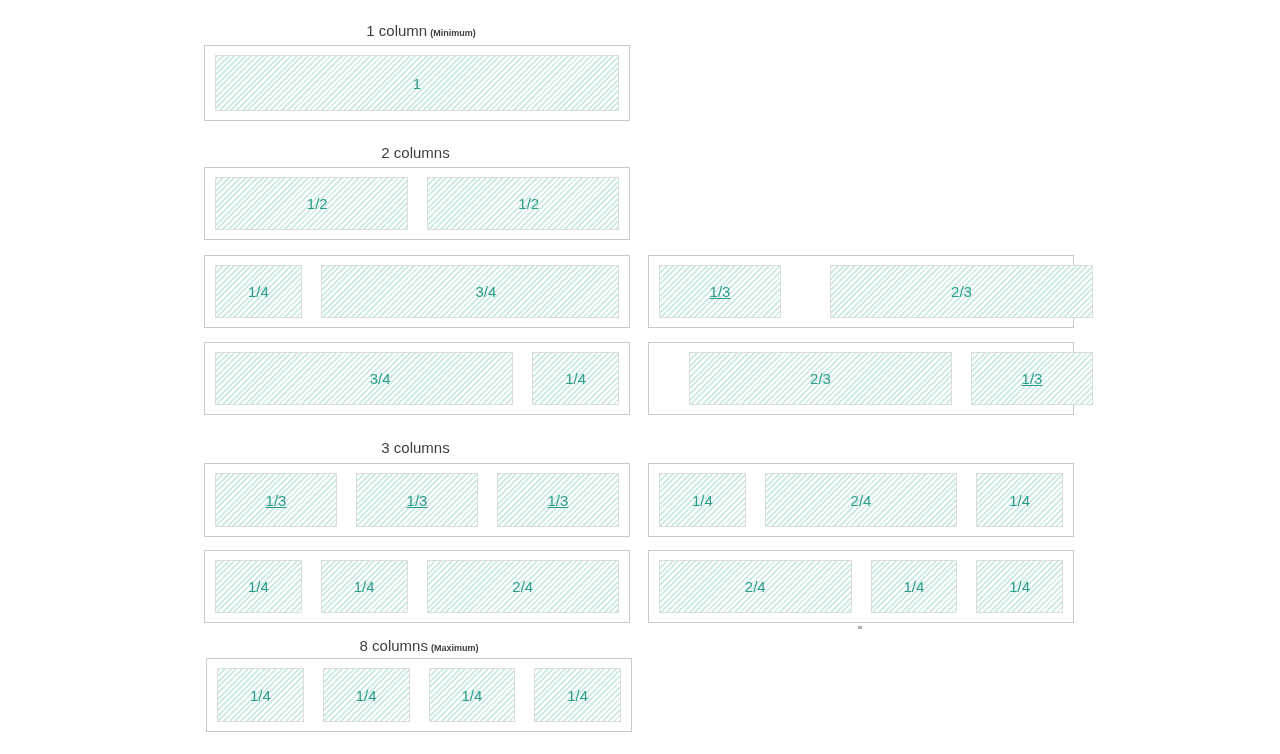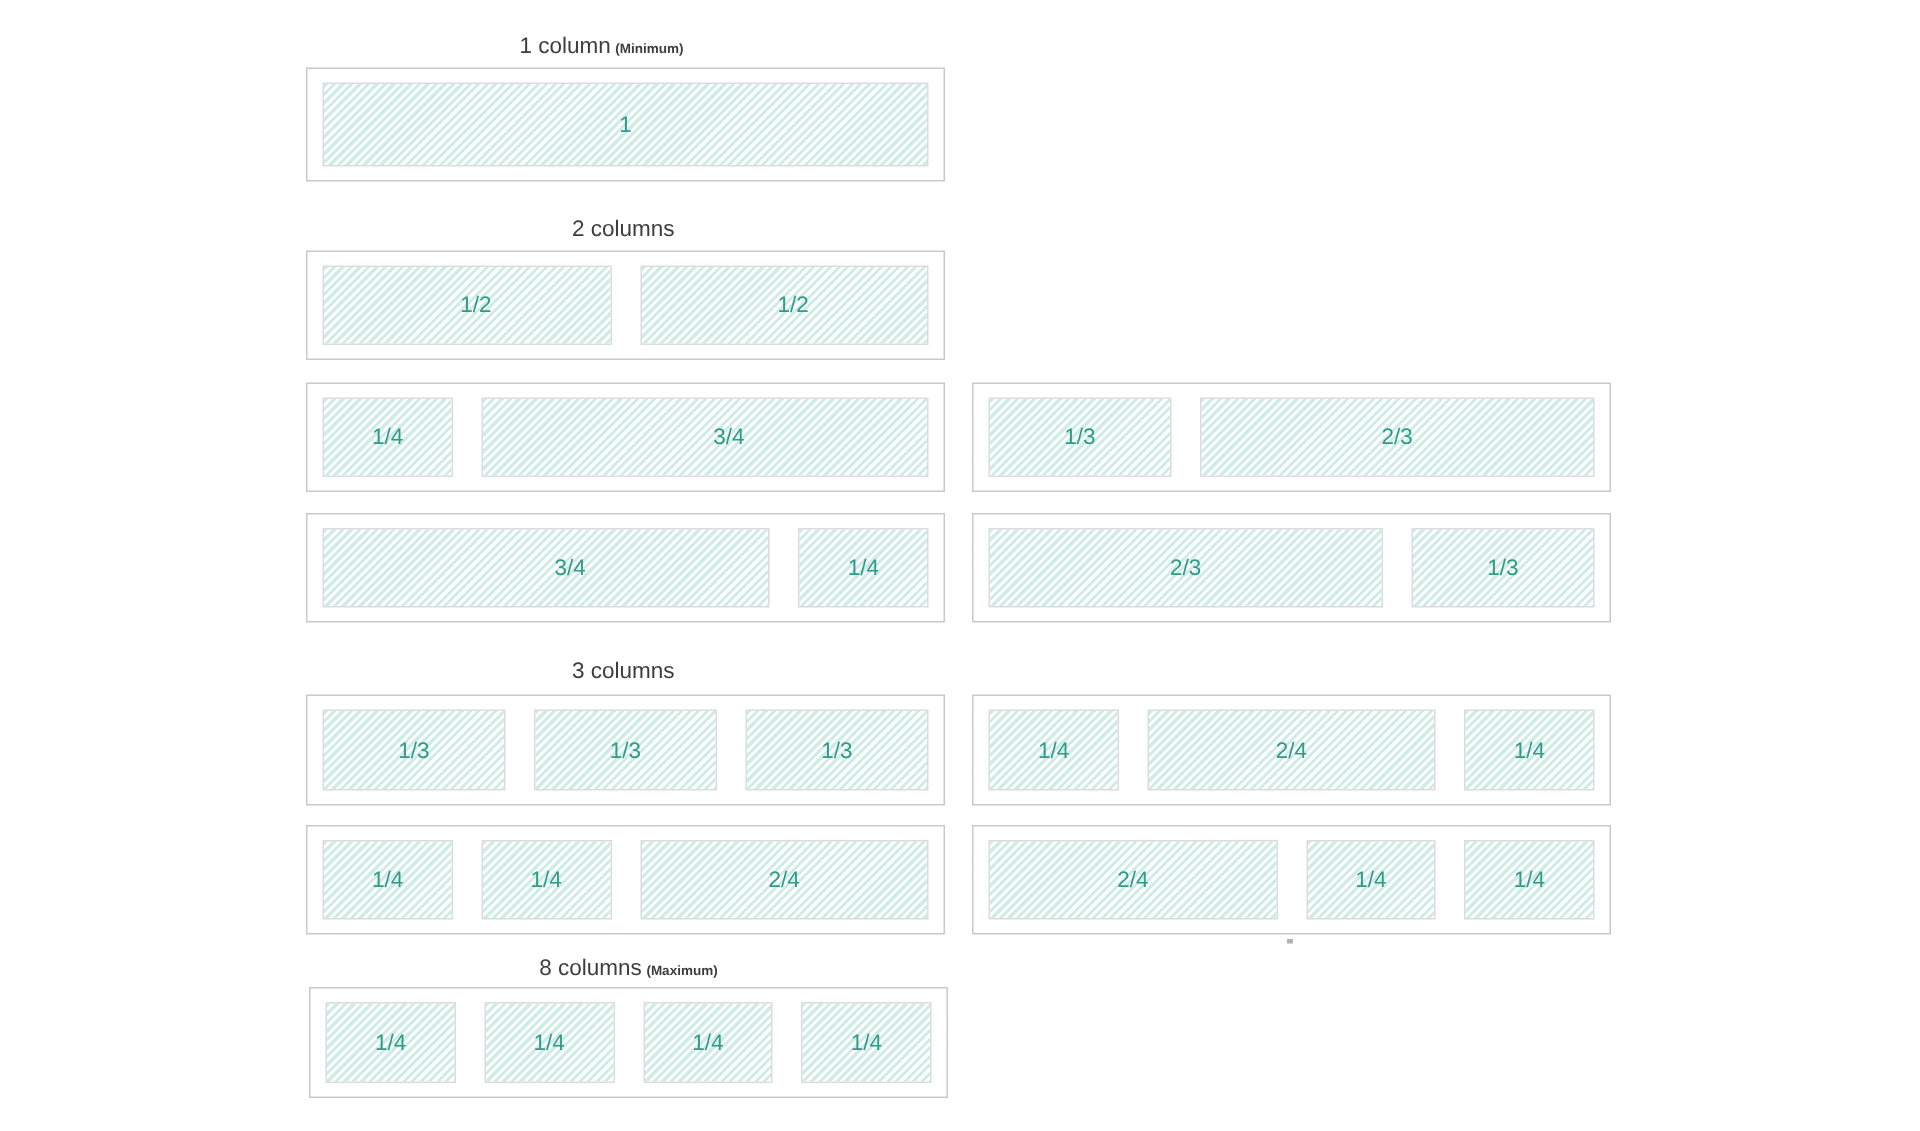--- a/index.html
+++ b/index.html
@@ -24,33 +24,33 @@
     border:1px solid #dcdcdc;
     display:flex;align-items:center;justify-content:center;
     font-size:15px;color:#2e9c8b;
     background:repeating-linear-gradient(135deg,#cfece7 0,#cfece7 2px,#ffffff 2px,#ffffff 4px);
   }
   .full{width:100%;}
   .half{width:calc((100% - 19px)/2);padding-left:12px;}
   .q1{width:calc((100% - 57px)/4);}
   .q2{width:calc((100% - 57px)/2 + 19px);}
   .q3{width:calc((100% - 57px)*0.75 + 38px);padding-left:32px;}
-  .t1{width:calc((100% - 38px)/3);}
-  .t2{width:calc((100% - 38px)*2/3 + 19px);}
+  .t1{width:calc((100% - 38px)/3);text-decoration:underline;}
+  .t2{width:calc((100% - 38px)*2/3 + 19px);margin-left:30px;}
   .stray-dot{
     position:absolute;left:858px;top:626px;width:4px;height:3px;
     background:#9e9e9e;opacity:.8;
   }
 </style>
 </head>
 <body>
 
 <div class="canvas">
 
-  <div class="section-title" style="left:188px;top:22px">
+  <div class="section-title" style="left:208px;top:22px">
     <span>1 column</span><span class="suffix">(Minimum)</span>
   </div>
   <div class="grid" style="left:204px;top:45px;height:76px">
     <div class="cell full">1</div>
   </div>
 
   <div class="section-title" style="left:204px;top:144px">
     <span>2 columns</span><span class="suffix"></span>
   </div>
   <div class="grid" style="left:204px;top:167px;height:73px">

